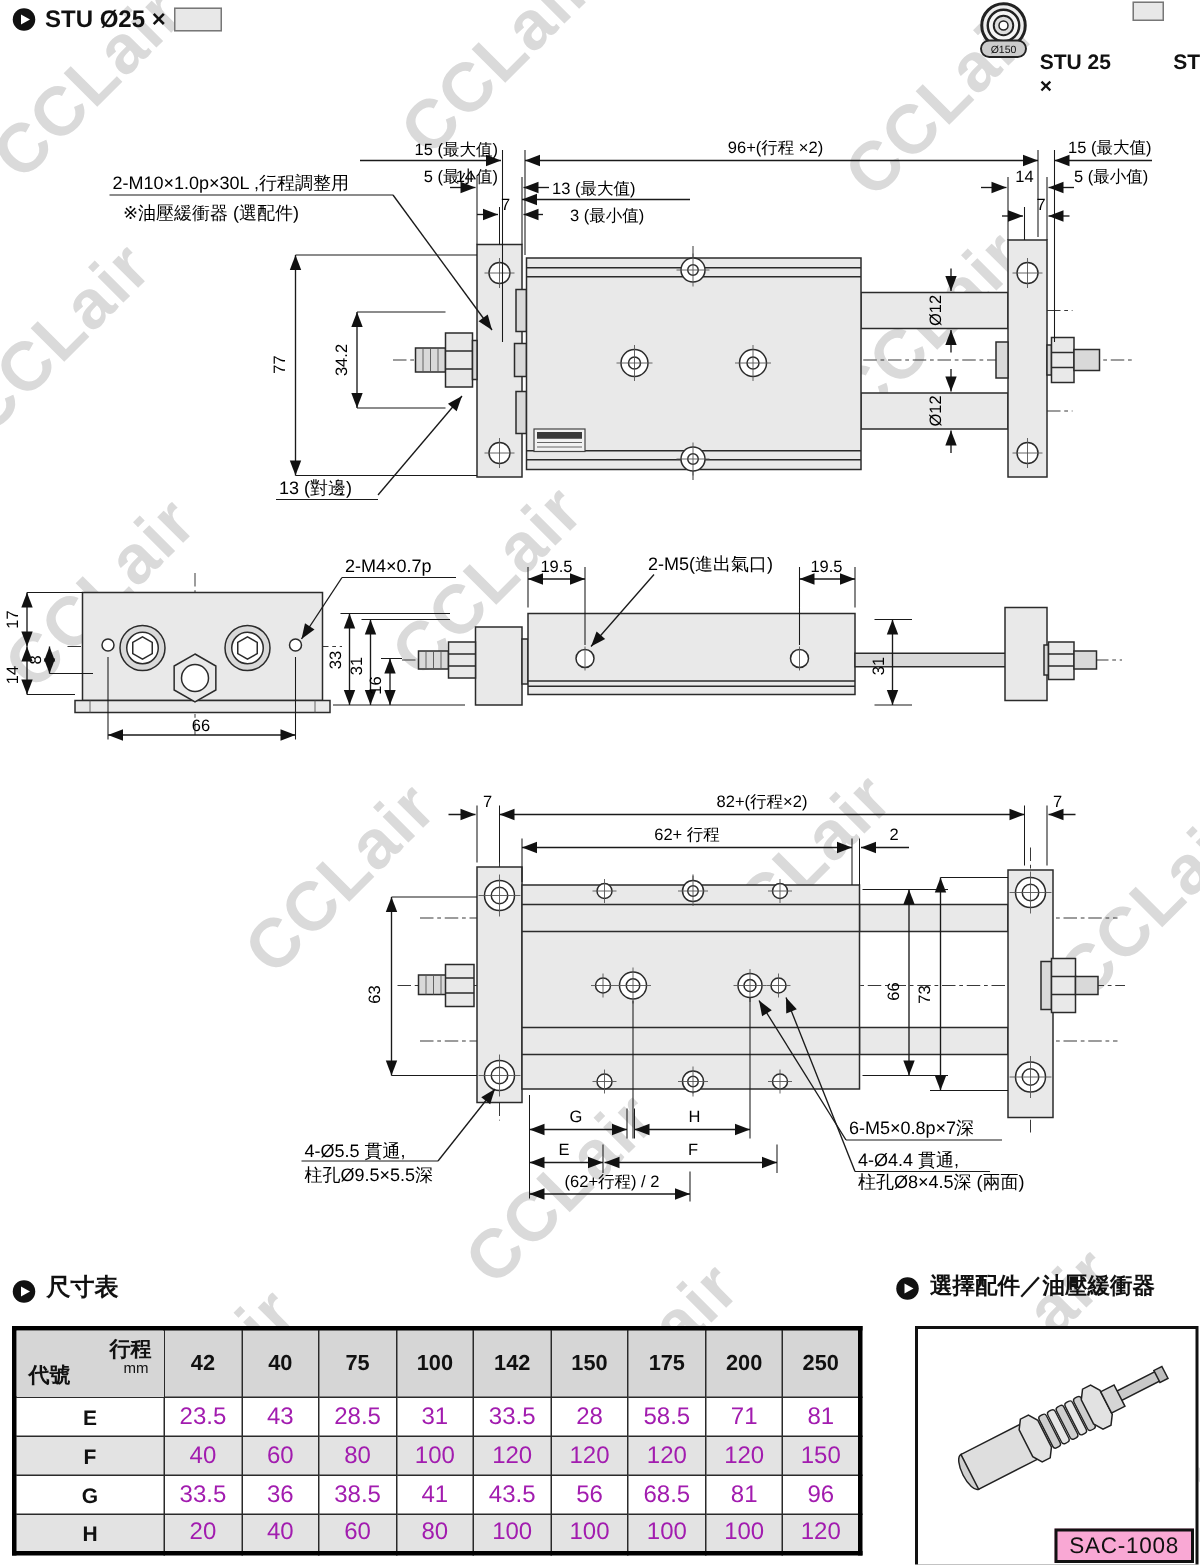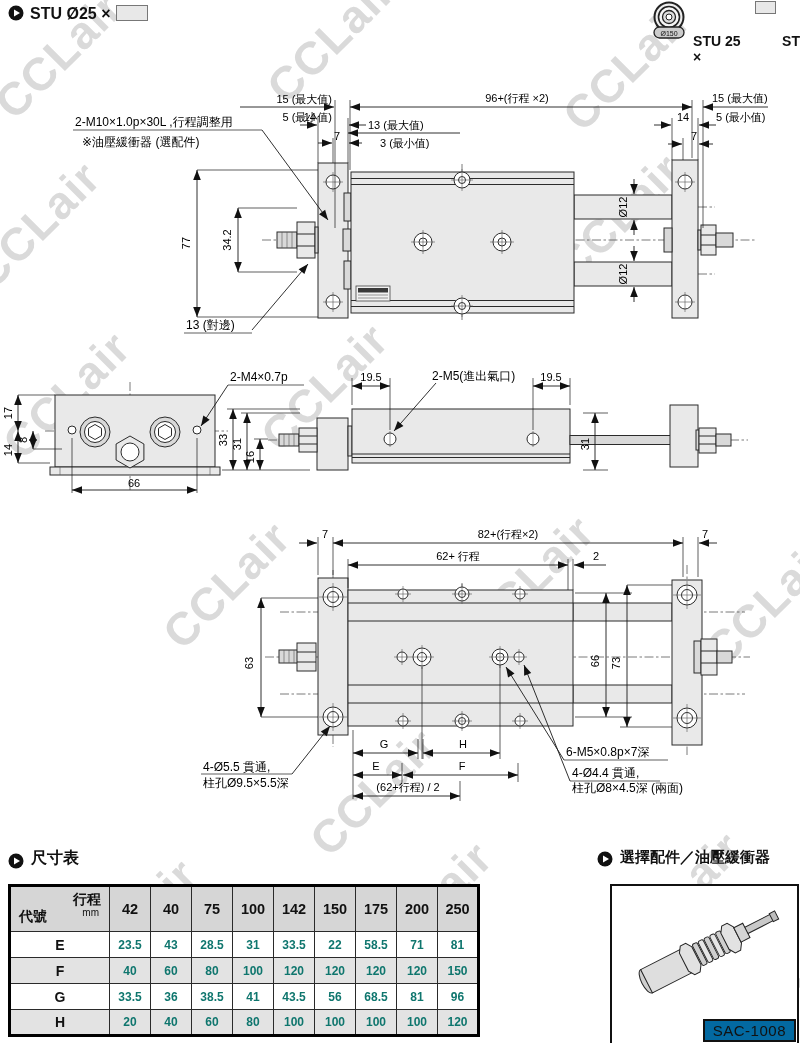--- a/index.html
+++ b/index.html
@@ -32,48 +32,48 @@
   svg .dim{stroke:#1a1a1a;stroke-width:.9;fill:none;}
   svg .ext{stroke:#1a1a1a;stroke-width:.7;fill:none;}
   svg .dt{font:11px "Liberation Sans","DejaVu Sans",sans-serif;fill:#000;}
   svg .lb{font:12px "Liberation Sans","DejaVu Sans",sans-serif;fill:#000;}
   svg .dtm{text-anchor:middle;}
   svg .dte{text-anchor:end;}
   
   .section-title{position:absolute;display:flex;align-items:flex-end;gap:7px;
     font-weight:bold;font-size:16px;z-index:2;}
   table.size{
-    position:absolute;left:8px;top:884px;width:472px;z-index:2;
+    position:absolute;left:8px;top:884px;width:567px;z-index:2;
     border-collapse:collapse;border:3px solid #000;background:#fff;
     table-layout:fixed;
   }
   table.size th,table.size td{border:1px solid #2a2a2a;text-align:center;vertical-align:middle;}
   table.size col.first{width:100px;}
   table.size thead tr{height:46px;}
   table.size tbody tr{height:26px;}
   table.size thead th{background:#d6d6d6;font-size:14.5px;font-weight:bold;}
   table.size tbody th{font-size:14px;font-weight:bold;}
-  table.size tbody td{font-size:12px;font-weight:bold;color:#0f766e;}
+  table.size tbody td{font-size:16px;font-weight:normal;color:#a21caf;}
   table.size tbody tr.shade{background:#e3e3e3;}
   th.corner{
     position:relative;padding:0;
     background-color:#d6d6d6;
     background-image:linear-gradient(to bottom right,transparent 49.2%,#333 49.2%,#333 50.6%,transparent 50.6%);
   }
   th.corner .c-top{position:absolute;top:4px;right:8px;font-size:14px;}
   th.corner .c-unit{position:absolute;top:20px;right:10px;font-size:10px;font-weight:normal;}
   th.corner .c-bottom{position:absolute;bottom:5px;left:8px;font-size:14px;}
   
   .acc-frame{
     position:absolute;left:610px;top:884px;width:185px;height:157px;
     border:2px solid #111;background:#fff;z-index:2;
   }
   .acc-model{
     position:absolute;right:1px;bottom:1px;border:2px solid #111;
-    padding:1px 8px;font-size:15px;background:#0369a1;letter-spacing:.5px;
+    padding:1px 8px;font-size:15px;background:#f9a8d4;letter-spacing:.5px;
   }
 </style>
 </head>
 <body>
 
 <span class="wm" style="left:-20px;top:28px">CCLair</span>
 <span class="wm" style="left:252px;top:12px">CCLair</span>
 <span class="wm" style="left:548px;top:40px">CCLair</span>
 <span class="wm" style="left:-42px;top:198px">CCLair</span>
 <span class="wm" style="left:540px;top:190px">CCLair</span>
@@ -462,21 +462,21 @@
       </tr>
   </thead>
   <tbody id="size-tbody">
       <tr>
         <th>E</th>
         <td>23.5</td>
         <td>43</td>
         <td>28.5</td>
         <td>31</td>
         <td>33.5</td>
-        <td>22</td>
+        <td>28</td>
         <td>58.5</td>
         <td>71</td>
         <td>81</td>
       </tr>
       <tr class="shade">
         <th>F</th>
         <td>40</td>
         <td>60</td>
         <td>80</td>
         <td>100</td>

